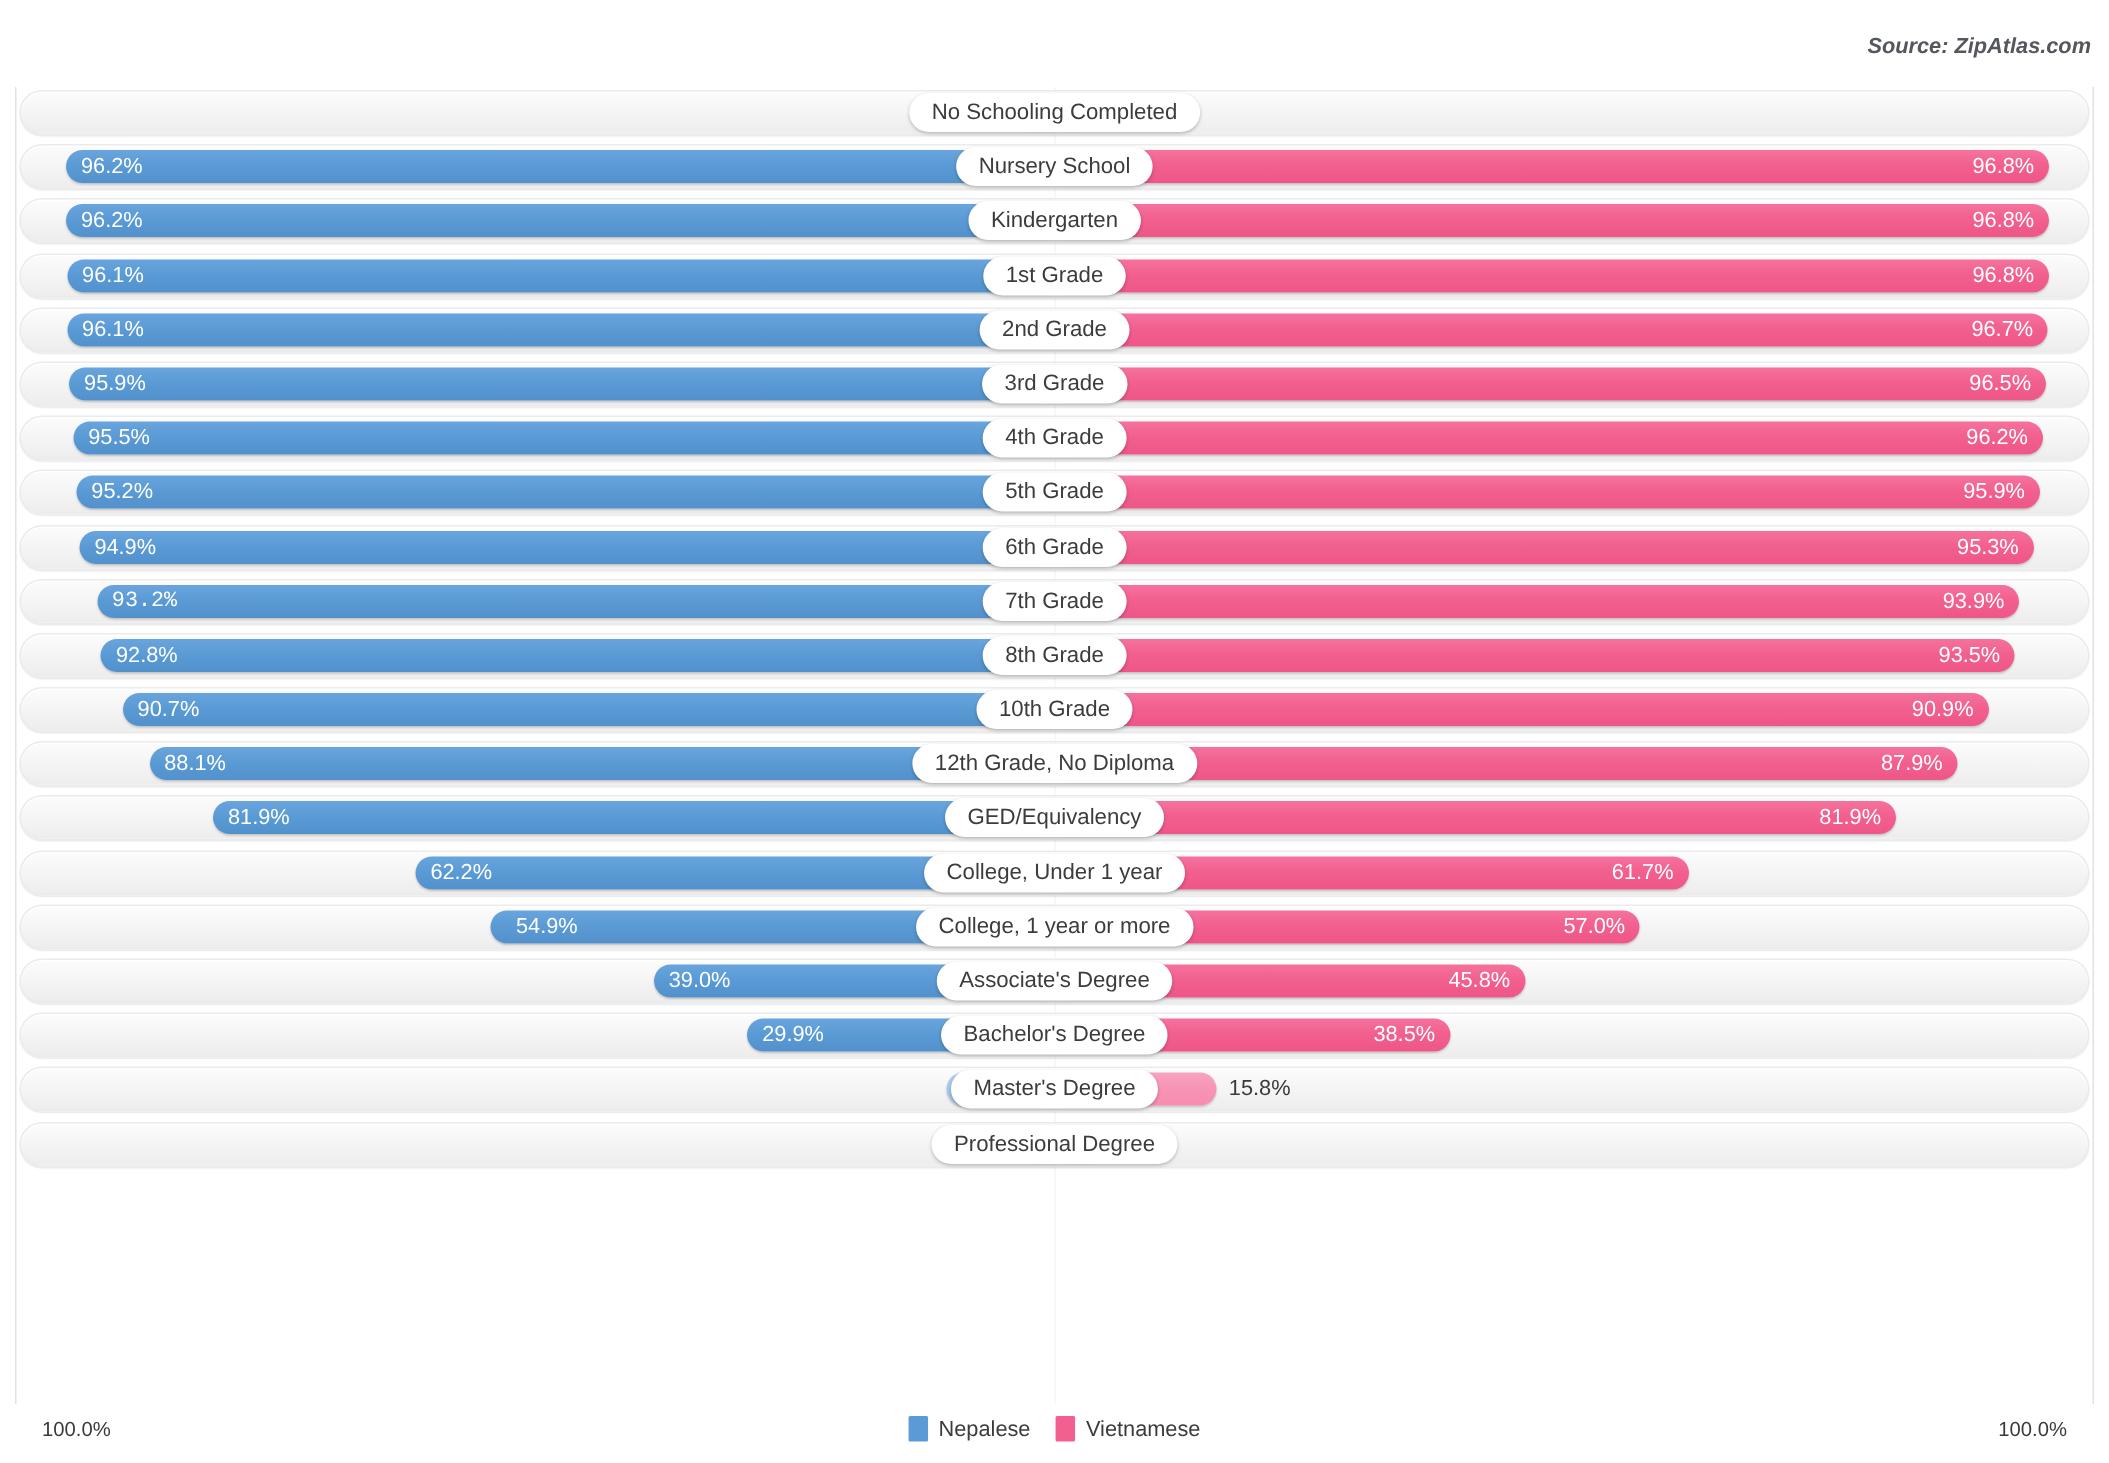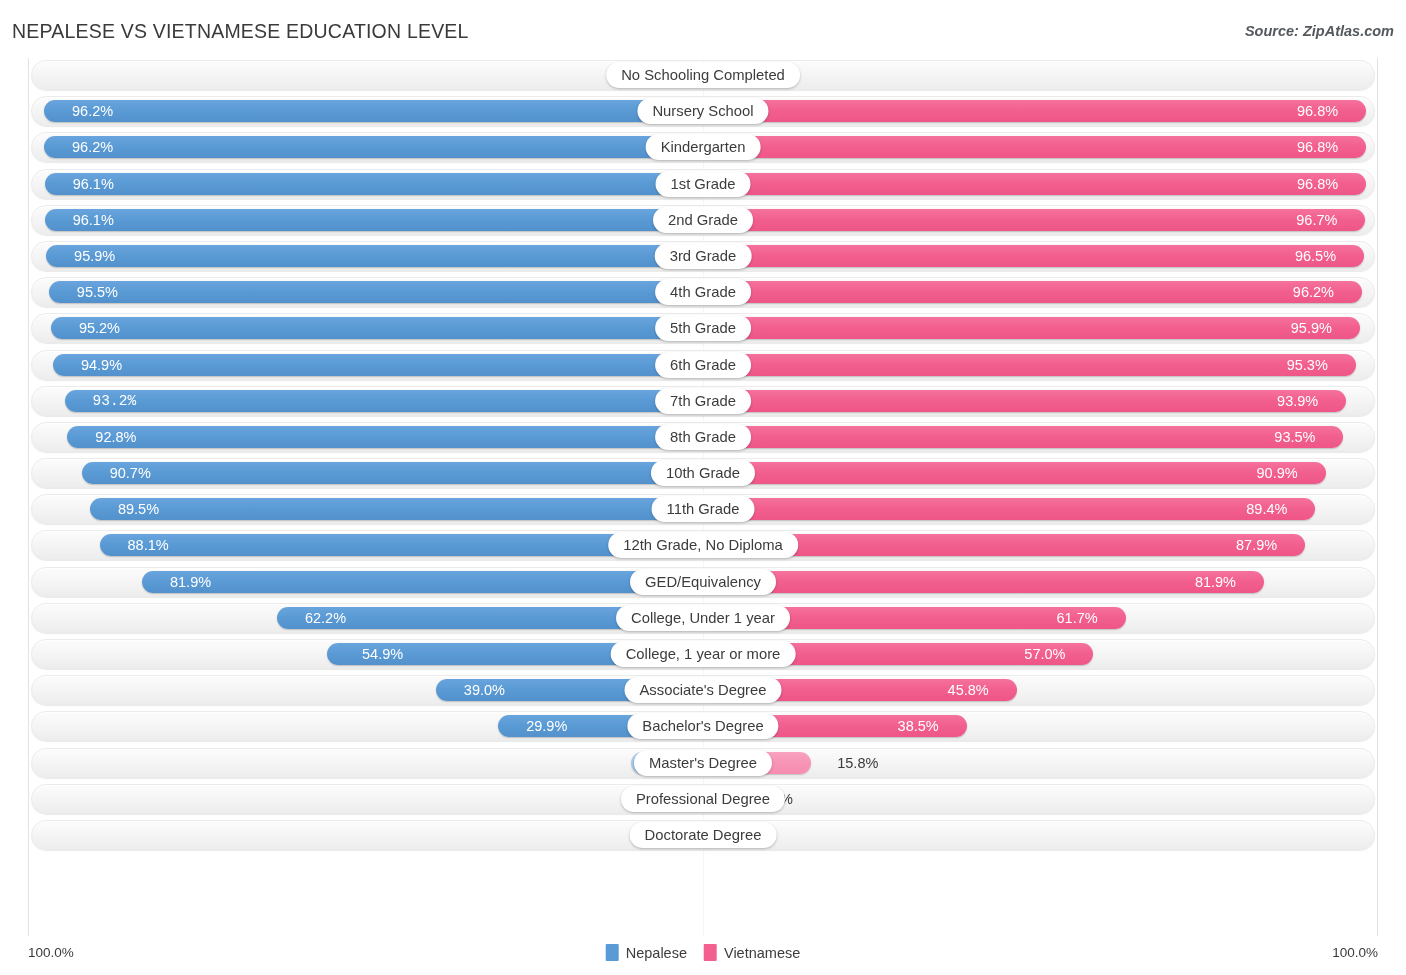--- a/index.html
+++ b/index.html
@@ -37,21 +37,21 @@
     font-size: 14.5px;
     font-style: italic;
     font-weight: bold;
     color: #54585c;
     white-space: nowrap;
   }
 
   
   .plot {
     position: relative;
-    margin: 0 28px;
+    margin: 0 10px;
     height: 878px;
     box-sizing: border-box;
     border-left: 1px solid #e2e2e2;
     border-right: 1px solid #e2e2e2;
   }
 
   .rows {
     position: absolute;
     left: 0;
     right: 0;
@@ -180,21 +180,20 @@
   .swatch.pink { background: #f2608f; }
   .legend-label {
     font-size: 14.5px;
     color: #3c3c3c;
   }
 </style>
 </head>
 <body>
 
 <div class="header">
-  <div class="chart-title">NEPALESE VS VIETNAMESE EDUCATION LEVEL</div>
   <div class="chart-source">Source: ZipAtlas.com</div>
 </div>
 
 <div class="plot">
   <div class="center-line"></div>
   <div class="rows" id="rows">
       <div class="row">
         <div class="track"></div>
         <div class="bar left blue-light" style="width: 26.03px;"></div>
         <div class="bar right pink-light" style="width: 21.92px;"></div>
@@ -285,28 +284,20 @@
       <div class="row">
         <div class="track"></div>
         <div class="bar left blue-strong" style="width: 621.295px;"></div>
         <div class="bar right pink-strong" style="width: 622.665px;"></div>
         <div class="val inside l-in" style="right: auto; left: 69.705px;">90.7%</div>
         <div class="val inside r-in" style="right: 68.335px;">90.9%</div>
         <div class="pill">10th Grade</div>
       </div>
       <div class="row">
         <div class="track"></div>
-        <div class="bar left blue-strong" style="width: 613.075px;"></div>
-        <div class="bar right pink-strong" style="width: 612.39px;"></div>
-        <div class="val inside l-in" style="right: auto; left: 77.925px;">89.5%</div>
-        <div class="val inside r-in" style="right: 78.61px;">89.4%</div>
-        <div class="pill">11th Grade</div>
-      </div>
-      <div class="row">
-        <div class="track"></div>
         <div class="bar left blue-strong" style="width: 603.485px;"></div>
         <div class="bar right pink-strong" style="width: 602.115px;"></div>
         <div class="val inside l-in" style="right: auto; left: 87.515px;">88.1%</div>
         <div class="val inside r-in" style="right: 88.885px;">87.9%</div>
         <div class="pill">12th Grade, No Diploma</div>
       </div>
       <div class="row">
         <div class="track"></div>
         <div class="bar left blue-strong" style="width: 561.015px;"></div>
         <div class="bar right pink-strong" style="width: 561.015px;"></div>
@@ -354,28 +345,20 @@
         <div class="val outside r-out" style="left: 799.23px;">15.8%</div>
         <div class="pill">Master's Degree</div>
       </div>
       <div class="row">
         <div class="track"></div>
         <div class="bar left blue-light" style="width: 21.92px;"></div>
         <div class="bar right pink-light" style="width: 30.825px;"></div>
         <div class="val outside l-out" style="right: 669.08px;">3.2%</div>
         <div class="val outside r-out" style="left: 721.825px;">4.5%</div>
         <div class="pill">Professional Degree</div>
-      </div>
-      <div class="row">
-        <div class="track"></div>
-        <div class="bar left blue-light" style="width: 8.905px;"></div>
-        <div class="bar right pink-light" style="width: 13.015px;"></div>
-        <div class="val outside l-out" style="right: 682.095px;">1.3%</div>
-        <div class="val outside r-out" style="left: 704.015px;">1.9%</div>
-        <div class="pill">Doctorate Degree</div>
       </div>
     </div>
 </div>
 
 <div class="footer">
   <div class="axis-min">100.0%</div>
   <div class="legend" id="legend">
       <div class="legend-item">
         <span class="swatch blue"></span>
         <span class="legend-label">Nepalese</span>

